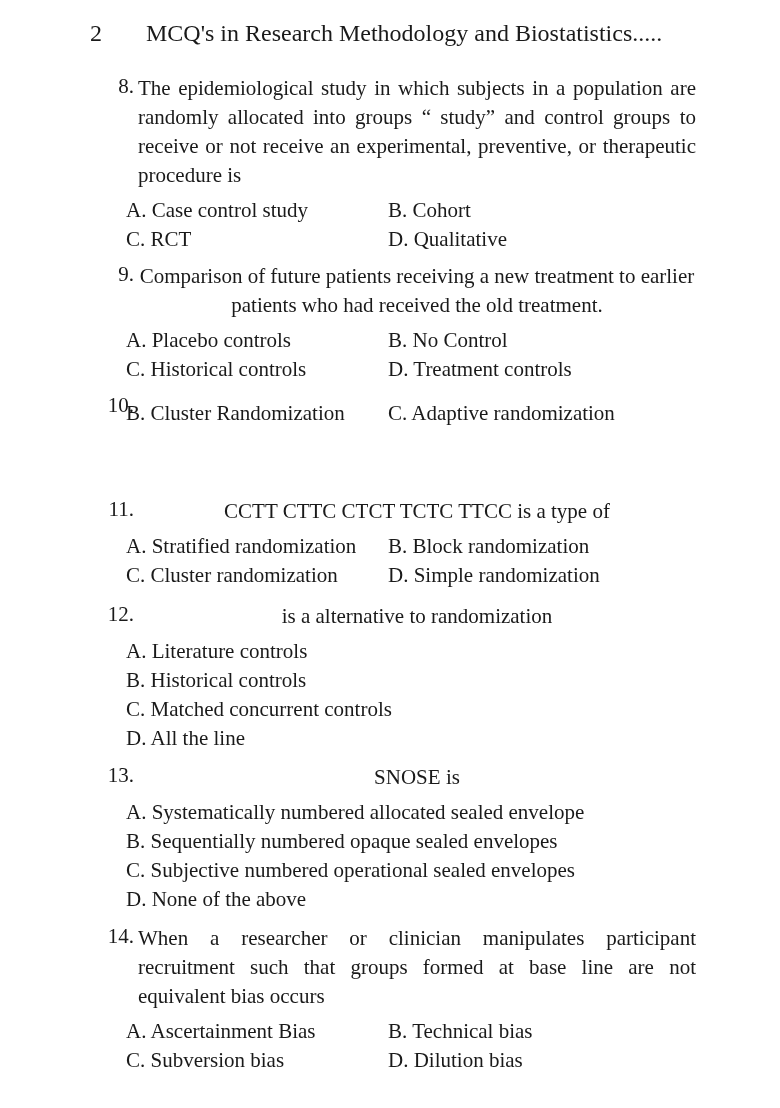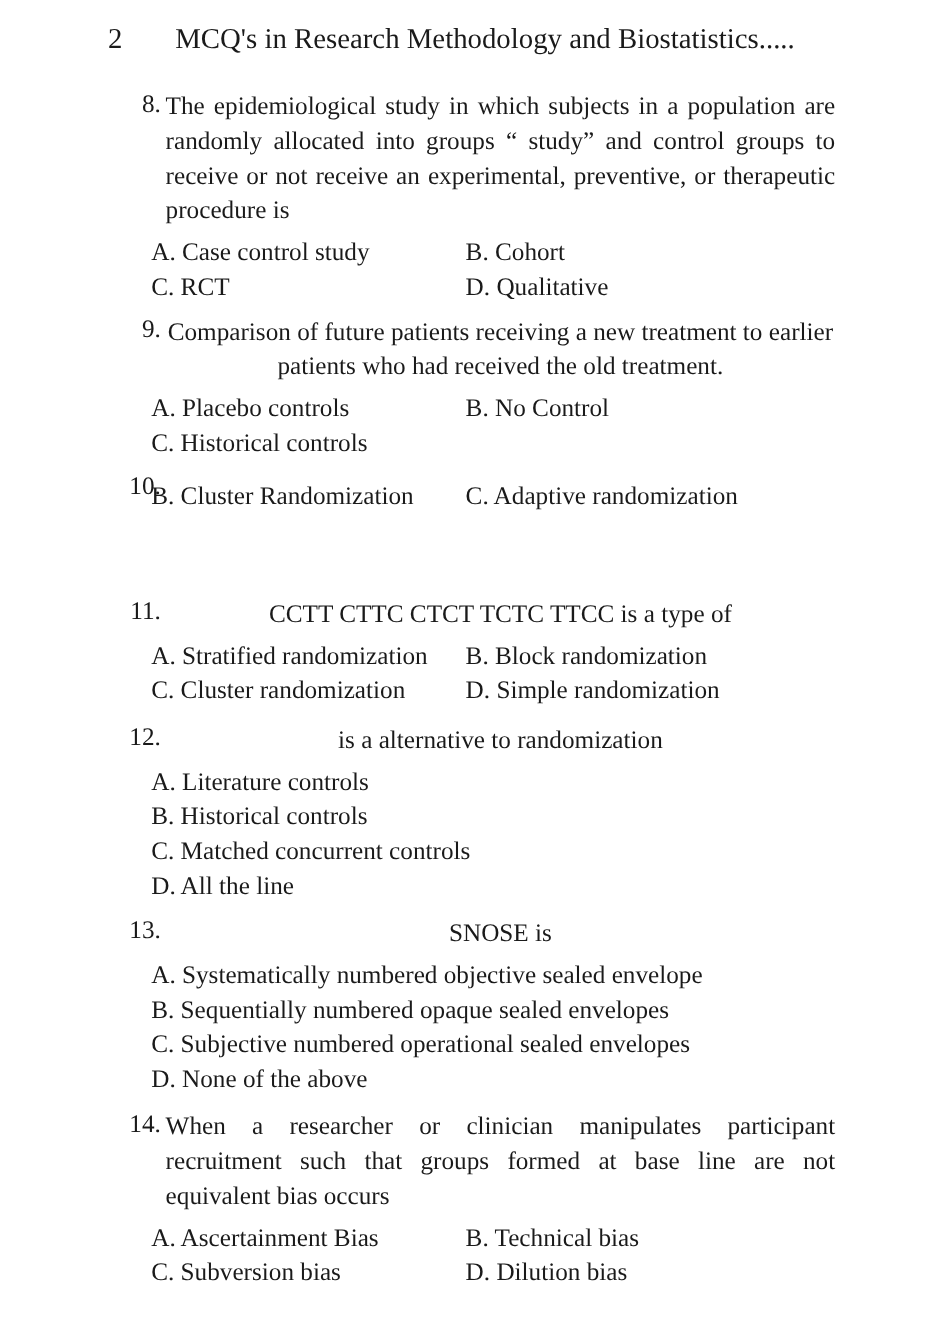--- a/index.html
+++ b/index.html
@@ -36,20 +36,21 @@
   </div>
 </div>
 
 <div class="q" style="top:262px;">
   <span class="num">9.</span>
   <div class="stem">Comparison of future patients receiving a new treatment to earlier patients who had received the old treatment.</div>
   <div class="opts grid">
     <span class="opt">A. Placebo controls</span>
     <span class="opt">B.  No Control</span>
     <span class="opt">C. Historical controls</span>
+    <span class="opt">D.  Treatment controls</span>
   </div>
 </div>
 
 <div class="q" style="top:393px;">
   <span class="num">10.</span>
   <div class="opts grid">
     <span class="opt">B.  Cluster Randomization</span>
     <span class="opt">C. Adaptive randomization</span>
   </div>
 </div>
@@ -73,21 +74,21 @@
     <div class="opt">B. Historical controls</div>
     <div class="opt">C. Matched concurrent controls</div>
     <div class="opt">D. All the line</div>
   </div>
 </div>
 
 <div class="q" style="top:763px;">
   <span class="num">13.</span>
   <div class="stem">SNOSE is</div>
   <div class="opts">
-    <div class="opt">A. Systematically numbered objective sealed envelope</div>
+    <div class="opt">A. Systematically numbered allocated sealed envelope</div>
     <div class="opt">B. Sequentially numbered opaque sealed envelopes</div>
     <div class="opt">C. Subjective numbered operational sealed envelopes</div>
     <div class="opt">D. None of the above</div>
   </div>
 </div>
 
 <div class="q" style="top:924px;">
   <span class="num">14.</span>
   <div class="stem just">When a researcher or clinician manipulates participant recruitment such that groups formed at base line are not equivalent bias occurs</div>
   <div class="opts grid">

